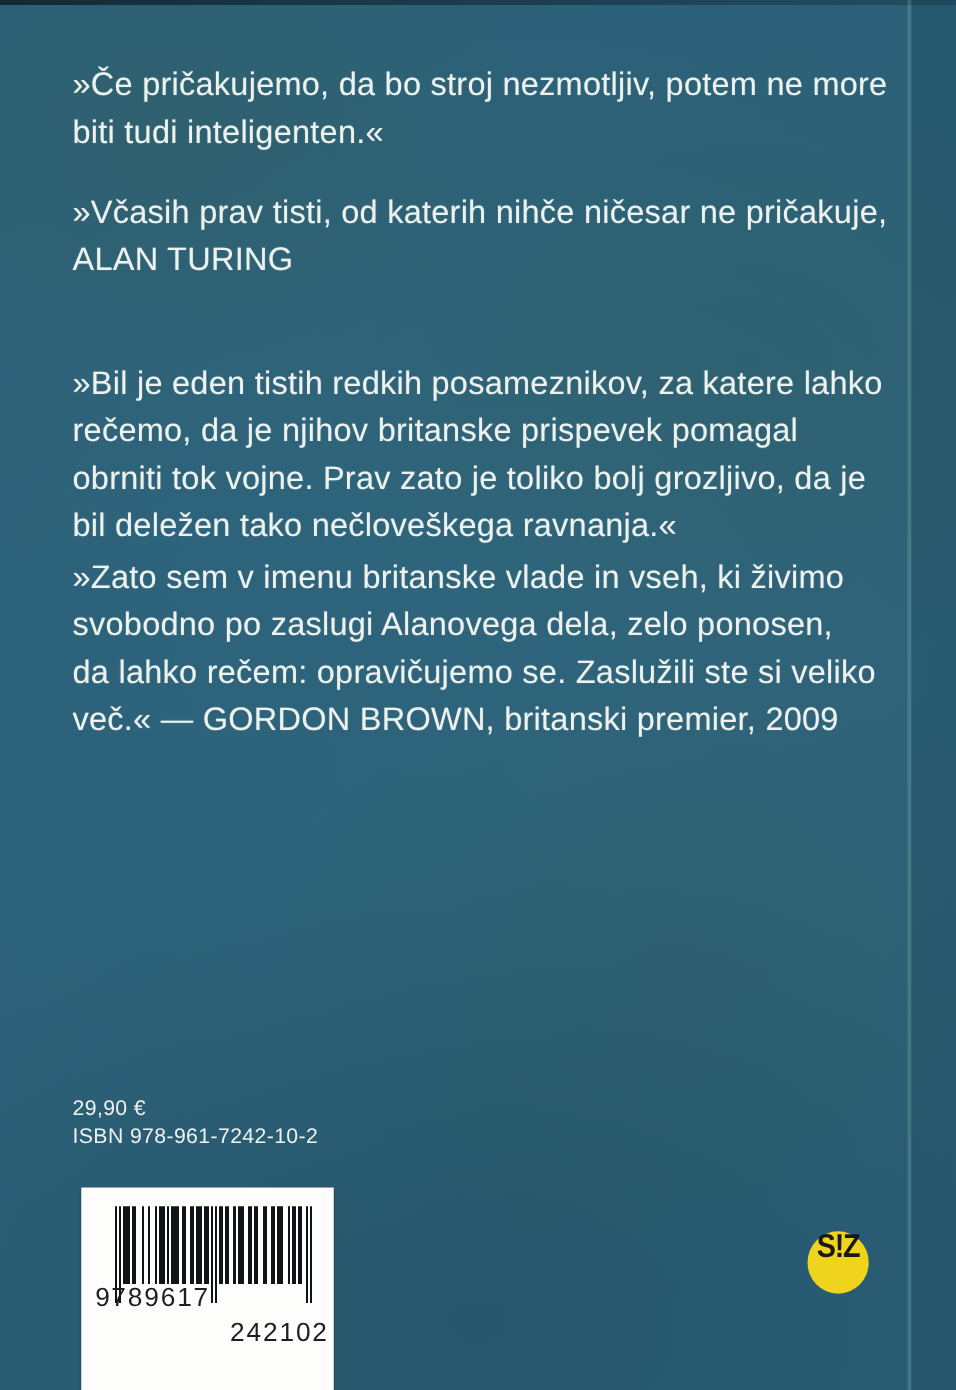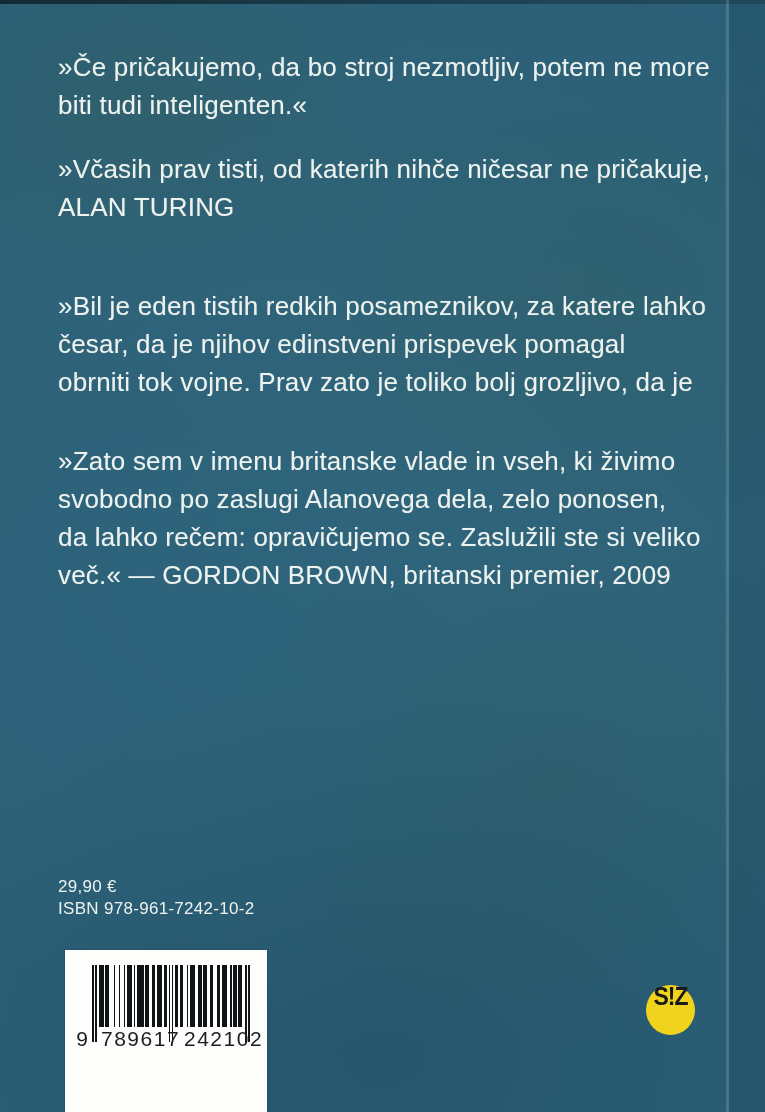--- a/index.html
+++ b/index.html
@@ -74,22 +74,22 @@
   .barcode-digits {
     position: absolute;
     left: 0; top: 77px;
     width: 202px; height: 24px;
     color: #1c1e22;
     font-family: "Liberation Sans", sans-serif;
     font-size: 21px;
     line-height: 24px;
   }
   .bd-lead   { position: absolute; left: 9px;  width: 16px; text-align: center; }
-  .bd-group1 { position: absolute; left: 36px; width: 70px; text-align: center; letter-spacing: 1.5px; }
-  .bd-group2 { position: absolute; left: 119px; width: 70px; text-align: center; letter-spacing: 1.5px; }
+  .bd-group1 { position: absolute; left: 24px; width: 70px; text-align: center; letter-spacing: 1.5px; }
+  .bd-group2 { position: absolute; left: 119px; width: 70px; text-align: center; letter-spacing: 1.5px; margin-top: 28px; }
 
   .publisher-logo {
     position: absolute;
     left: 646px; top: 985px;
     width: 49px; height: 50px;
     border-radius: 50%;
     background: var(--logo-bg, #efd31d);
     display: flex;
     justify-content: center;
   }
@@ -116,22 +116,23 @@
     <div>biti tudi inteligenten.«</div>
   </div>
 
   <div class="quote" style="top:150px">
     <div>»Včasih prav tisti, od katerih nihče ničesar ne pričakuje,</div>
     <div class="italic">ALAN TURING</div>
   </div>
 
   <div class="quote" style="top:287px">
     <div>»Bil je eden tistih redkih posameznikov, za katere lahko</div>
-    <div>česar, da je njihov edinstveni prispevek pomagal</div>
+    <div>rečemo, da je njihov britanske prispevek pomagal</div>
     <div>obrniti tok vojne. Prav zato je toliko bolj grozljivo, da je</div>
+    <div>bil deležen tako nečloveškega ravnanja.«</div>
   </div>
 
   <div class="quote" style="top:442px">
     <div>»Zato sem v imenu britanske vlade in vseh, ki živimo</div>
     <div>svobodno po zaslugi Alanovega dela, zelo ponosen,</div>
     <div>da lahko rečem: opravičujemo se. Zaslužili ste si veliko</div>
     <div>
       <span>več.« — </span><span class="italic">GORDON BROWN, britanski premier, 2009</span>
     </div>
   </div>

